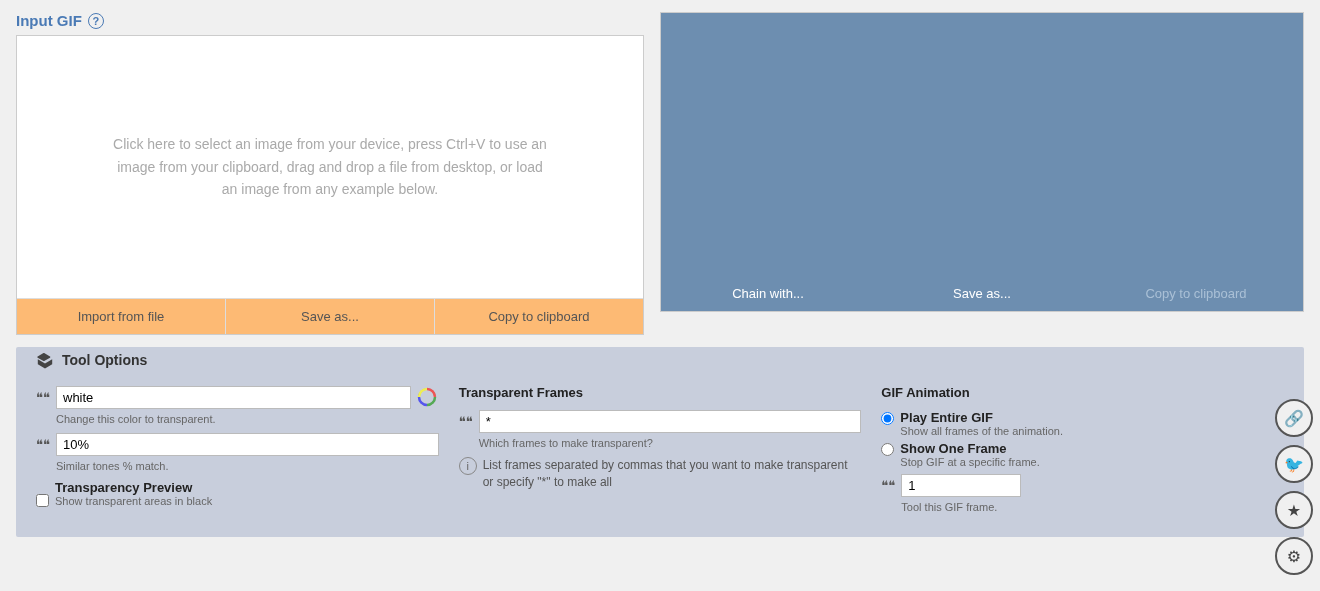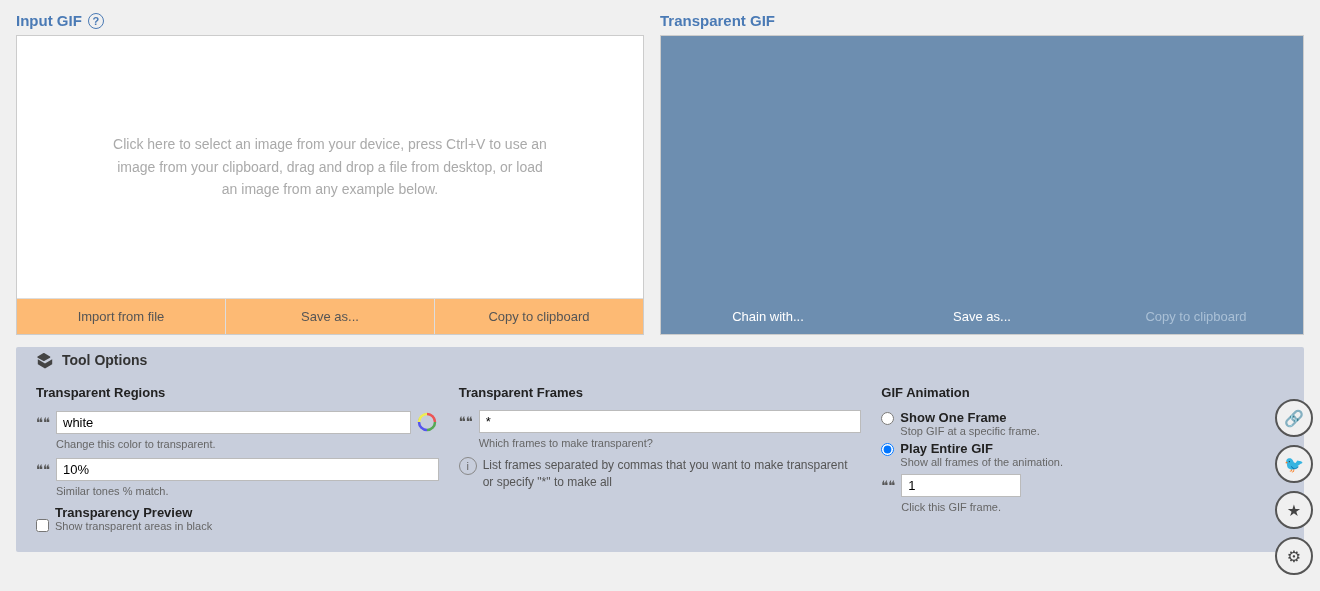--- a/index.html
+++ b/index.html
@@ -290,23 +290,20 @@
         </div>
         <div class="panel-actions">
           <button class="panel-action-btn">Import from file</button>
           <button class="panel-action-btn">Save as...</button>
           <button class="panel-action-btn">Copy to clipboard</button>
         </div>
       </div>
     </div>
 
     <div class="panel">
-      <div class="panel-title">
-        <span>Transparent GIF</span>
-      </div>
       <div class="panel-box output-box">
         <div style="flex:1;"></div>
         <div class="output-actions">
           <button class="output-action-btn">Chain with...</button>
           <button class="output-action-btn">Save as...</button>
           <button class="output-action-btn disabled">Copy to clipboard</button>
         </div>
       </div>
     </div>
   </div>
@@ -315,21 +312,20 @@
     <div class="tool-options-header">
       <svg class="gear-icon-sm" viewBox="0 0 20 20" fill="#444">
         <path d="M8.325 2.317a.75.75 0 01.75 0l6.5 3.75a.75.75 0 010 1.3l-6.5 3.75a.75.75 0 01-.75 0l-6.5-3.75a.75.75 0 010-1.3l6.5-3.75z"></path>
         <path d="M2 9.25v5.5l8 4.617 8-4.617v-5.5L10 13.868 2 9.25z"></path>
       </svg>
       <span>Tool Options</span>
     </div>
     <div class="tool-options-body">
 
       <div class="tool-section">
-        <div class="section-title">Transparent Regions</div>
         <div class="field-row">
           <span class="quote-icon">❝❝</span>
           <input type="text" class="text-input" value="white" style="">
           <button class="color-pick-btn">
             <svg width="20" height="20" viewBox="0 0 20 20">
               <circle cx="10" cy="10" r="8" fill="none" stroke="#888" stroke-width="1.5"></circle>
               <path d="M10 2 A8 8 0 0 1 18 10" stroke="#e55" fill="none" stroke-width="2.5"></path>
               <path d="M18 10 A8 8 0 0 1 10 18" stroke="#5a5" fill="none" stroke-width="2.5"></path>
               <path d="M10 18 A8 8 0 0 1 2 10" stroke="#55e" fill="none" stroke-width="2.5"></path>
               <path d="M2 10 A8 8 0 0 1 10 2" stroke="#ee5" fill="none" stroke-width="2.5"></path>
@@ -360,38 +356,38 @@
         <div class="field-hint">Which frames to make transparent?</div>
         <div style="display:flex;align-items:flex-start;gap:6px;margin-top:4px;">
           <span class="info-icon-circle">i</span>
           <span class="info-text">List frames separated by commas that you want to make transparent or specify "*" to make all</span>
         </div>
       </div>
 
       <div class="tool-section">
         <div class="section-title">GIF Animation</div>
         <div class="radio-row">
+          <input type="radio" name="gif-mode" checked="" style="">
+          <div>
+            <div class="radio-label">Play Entire GIF</div>
+            <div class="radio-hint">Show all frames of the animation.</div>
+          </div>
+        </div>
+        <div class="radio-row">
           <input type="radio" name="gif-mode" style="">
           <div>
             <div class="radio-label">Show One Frame</div>
             <div class="radio-hint">Stop GIF at a specific frame.</div>
           </div>
         </div>
-        <div class="radio-row">
-          <input type="radio" name="gif-mode" checked="" style="">
-          <div>
-            <div class="radio-label">Play Entire GIF</div>
-            <div class="radio-hint">Show all frames of the animation.</div>
-          </div>
-        </div>
         <div class="field-row" style="margin-top:6px;">
           <span class="quote-icon">❝❝</span>
           <input type="text" class="text-input" value="1" style="max-width: 120px;">
         </div>
-        <div class="field-hint">Click this GIF frame.</div>
+        <div class="field-hint">Tool this GIF frame.</div>
       </div>
 
     </div>
   </div>
 
   <div class="right-sidebar">
     <button class="sidebar-icon-btn" title="Link">🔗</button>
     <button class="sidebar-icon-btn" title="Twitter">🐦</button>
     <button class="sidebar-icon-btn" title="Favorite">★</button>
     <button class="sidebar-icon-btn gear-btn" title="Settings">⚙</button>

